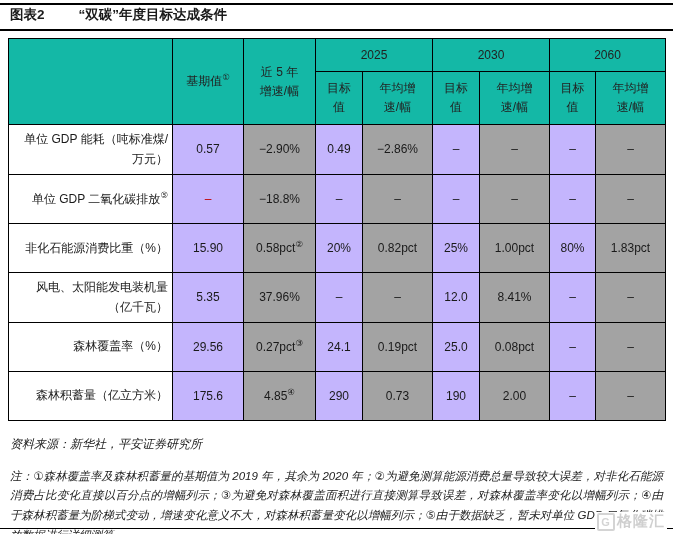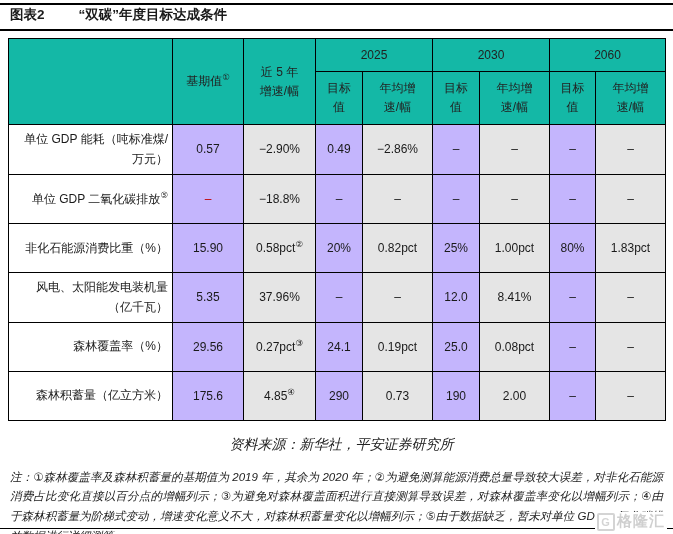--- a/index.html
+++ b/index.html
@@ -33,27 +33,27 @@
     color:#222;
     line-height:1.55;
   }
   thead tr.year-row th{height:24px;}
   thead tr.sub-row th{height:44px;}
   .pre{white-space:pre-line;}
   th.rowlabel{
     text-align:right;background:#ffffff;
     padding:6px 6px 6px 8px;line-height:1.7;
   }
-  td{ text-align:center;background:#e5e5e5;line-height:1.5;height:40px;}
+  td{ text-align:center;background:#a3a3a3;line-height:1.5;height:40px;}
   td.shaded{background:#c4b5fd;}
   td.red{color:#C00000;font-weight:bold;}
   sup{font-size:8.5px;line-height:0;}
 
   .source-line{
-    margin:15px 0 0 10px;font-size:14px;font-style:italic;color:#222;text-align:center;
+    margin:15px 0 0 10px;font-size:12px;font-style:italic;color:#222;
   }
   .note-block{
     margin:14px 10px 0 10px;font-size:11.5px;font-style:italic;color:#222;
     line-height:1.72;text-align:justify;
   }
   .bottom-rule{
     position:absolute;left:0;right:0;bottom:5px;border-top:1.5px solid #000;
   }
   .gl-logo{
     position:absolute;right:6px;bottom:3px;z-index:3;

